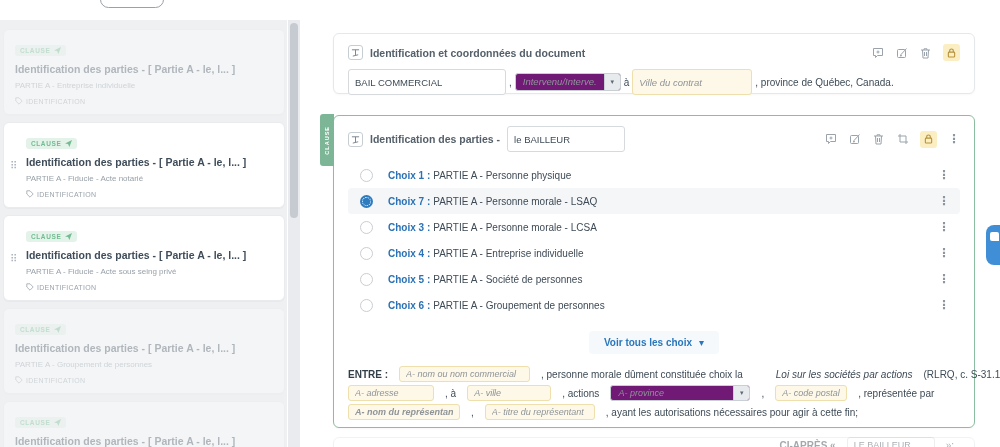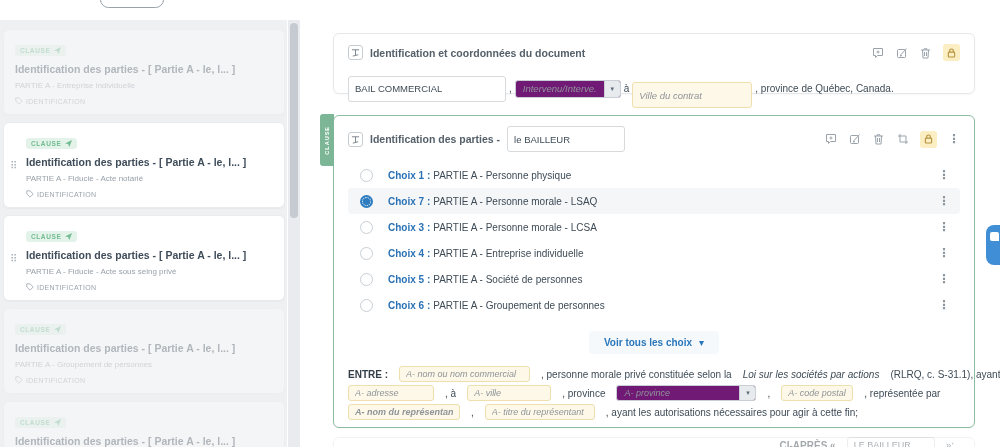--- a/index.html
+++ b/index.html
@@ -87,21 +87,21 @@
   #see-all { margin:13px auto 4px auto; display:flex; align-items:center; gap:7px;
     background:#f6f9fb; border:none; border-radius:4px; padding:6px 15px;
     color:#2a77bb; font-size:10px; font-weight:600; cursor:pointer; font-family:inherit; }
 
   .entre { margin-top:12px; font-size:10px; }
   .eline { display:flex; align-items:center; gap:11px; margin-top:3px; white-space:nowrap; }
   .eline .inp, .eline .sel { height:16px; }
   .eline .inp { font-size:9px; }
   .eline .sel .sel-txt { font-size:9px; }
   b.lead { color:#323e48; }
-  .ital { font-style:italic; }
+  .ital { font-style:italic;margin-left:22px; }
   #ci-line { justify-content:flex-end; margin-top:17px; padding-right:6px;align-items:center; }
 
   
   #next-panel { top:417px; height:30px; padding:9px 14px; overflow:hidden; opacity:.55; }
 
   
   #fab { position:absolute; right:-8px; top:205px; width:22px; height:40px;
     background:#3f8ed6; border-radius:8px; cursor:pointer; z-index:9; }
   #fab::after { content:""; position:absolute; left:4px; top:7px; width:9px; height:9px;
     background:#fff; border-radius:2px 2px 0 2px; }
@@ -250,21 +250,21 @@
     <div id="doc-line">
       <input class="inp" style="width: 158px;" value="BAIL COMMERCIAL">
       <span>,</span>
       <span class="sel">
         <span class="sel-txt">Intervenu/Interve.</span>
         <span class="caret-box">
             <span>▾</span>
           </span>
       </span>
       <span>à</span>
-      <input class="inp yellow" style="width: 120px; margin-top: 13px;" placeholder="Ville du contrat">
+      <input class="inp yellow" style="width: 120px;" placeholder="Ville du contrat">
       <span>, province de Québec, Canada.</span>
     </div>
   </div>
 
   <div class="panel" id="parties-panel">
     <div id="clause-tab">
         <span>CLAUSE</span>
       </div>
 
     <div class="panel-head">
@@ -349,29 +349,29 @@
 
     <button id="see-all">
       <span>Voir tous les choix</span>
       <span>▾</span>
     </button>
 
     <div class="entre">
       <div class="eline">
         <b class="lead">ENTRE :</b>
         <input class="inp yellow" style="width: 148px;" placeholder="A- nom ou nom commercial">
-        <span>, personne morale privé constituée selon la</span>
+        <span>, personne morale dûment constituée choix la</span>
         <span class="ital">Loi sur les sociétés par actions</span>
         <span>(RLRQ, c. S-31.1), ayant son principal établissement au</span>
       </div>
       <div class="eline">
         <input class="inp yellow" style="width: 86px;" placeholder="A- adresse">
         <span>, à</span>
         <input class="inp yellow" style="width: 84px;" placeholder="A- ville">
-        <span>, province</span>
+        <span>, actions</span>
         <span class="sel" style="width:140px; justify-content:space-between">
           <span class="sel-txt">A- province</span>
           <span class="caret-box">
               <span>▾</span>
             </span>
         </span>
         <span>,</span>
         <input class="inp yellow" style="width: 72px;" placeholder="A- code postal">
         <span>, représentée par</span>
       </div>

